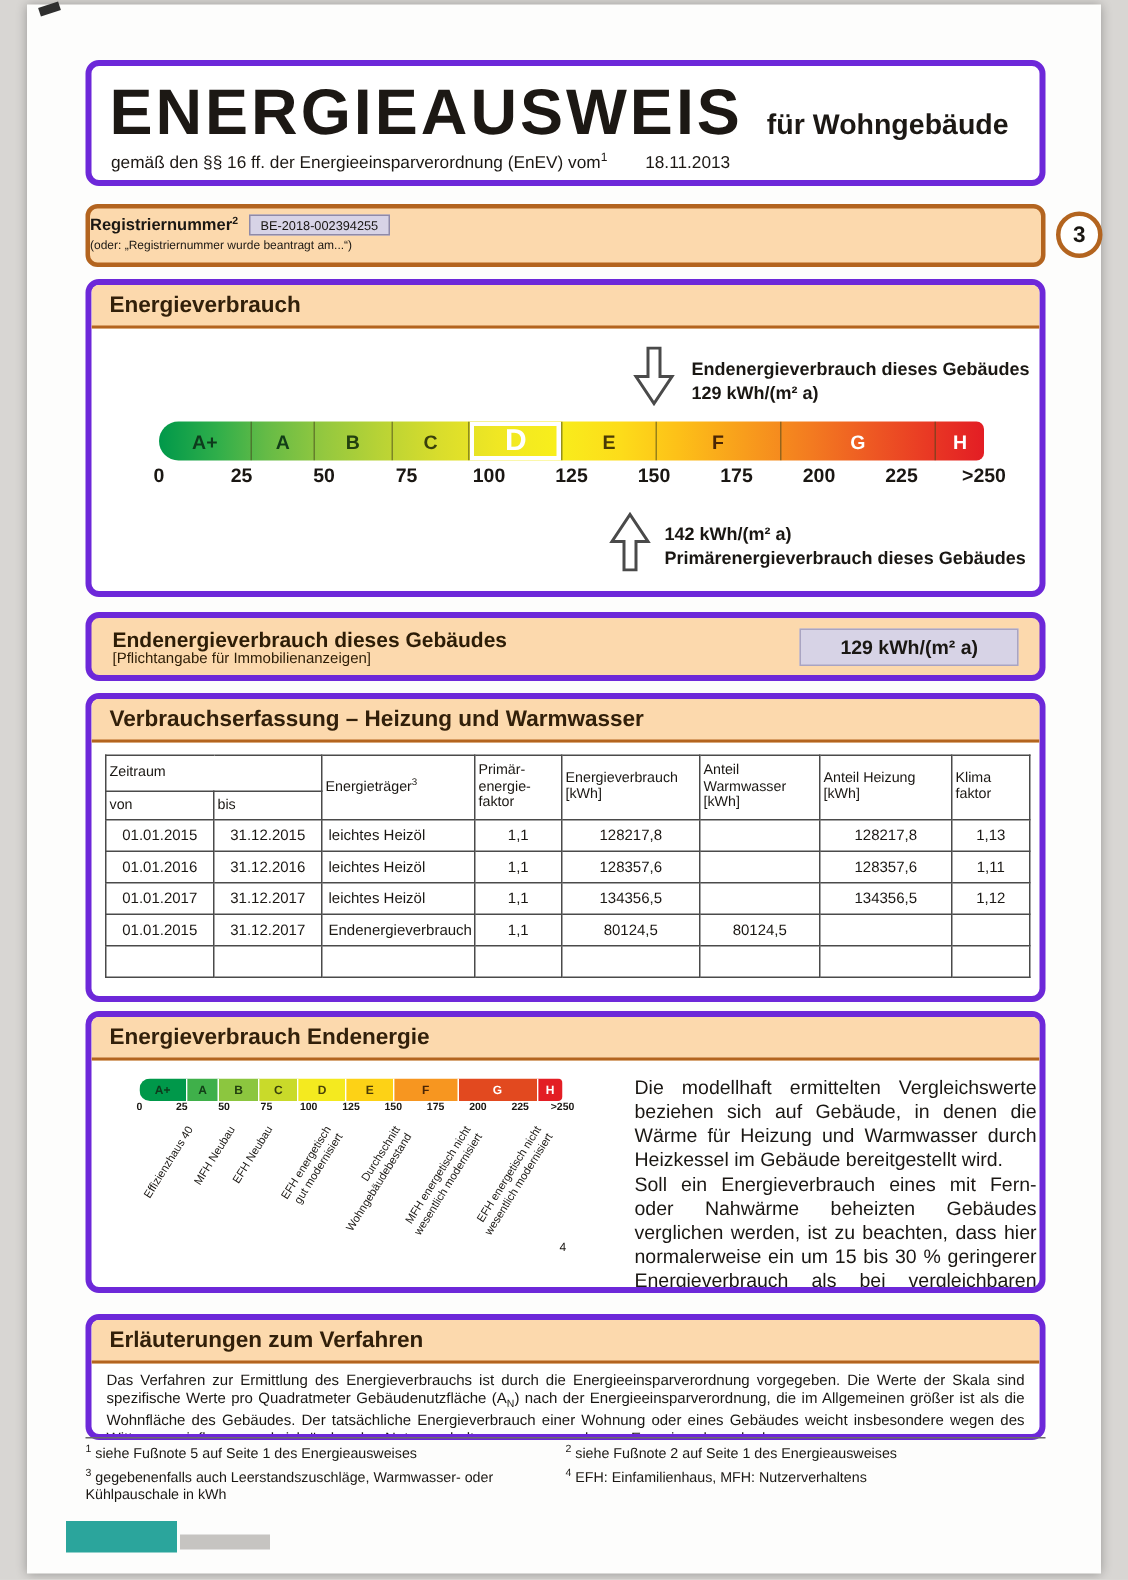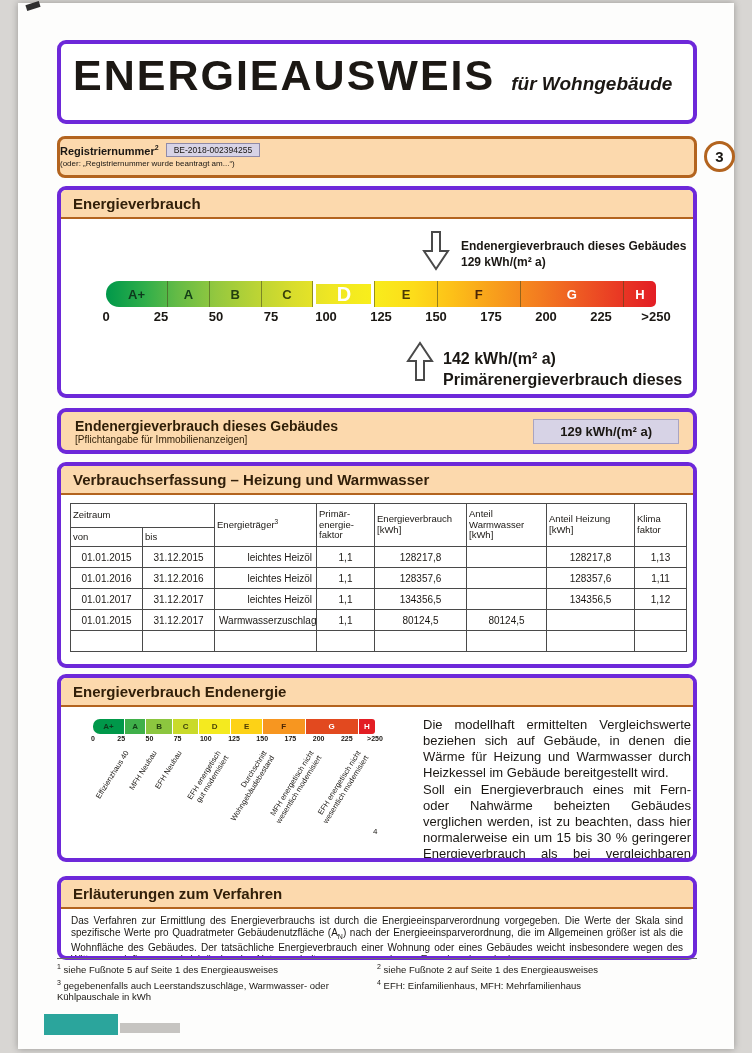--- a/index.html
+++ b/index.html
@@ -11,21 +11,21 @@
   .teal-bar { position:absolute; left:44px; top:1014px; width:74px; height:21px; background:#2ba59c; }
   .gray-smudge { position:absolute; left:120px; top:1023px; width:60px; height:10px; background:#c6c4c1; }
 
   .box { position:absolute; left:57px; width:640px; border:4px solid #6d28d9; border-radius:9px; background:#fff; overflow:hidden; }
   .titlebar { background:#fcd9ad; border-bottom:2px solid #b3641f; padding:5px 12px; font-weight:bold; font-size:15px; color:#32200a; }
 
   
   .header-box { top:40px; height:84px; }
   .title-row { display:flex; align-items:baseline; gap:16px; padding:7px 12px 0 12px; }
   .main-title { font-size:43px; font-weight:bold; letter-spacing:2px; color:#1c1814; }
-  .title-suffix { font-size:19px; font-weight:bold; color:#1c1814;font-style:italic; }
+  .title-suffix { font-size:19px; font-weight:bold; color:#1c1814; }
   .law-row { position:absolute; left:13px; bottom:5px; font-size:11.5px; color:#1c1814; }
   .law-row sup { font-size:8px; }
   .law-date { margin-left:22px; }
 
   
   .section-bar { position:absolute; left:57px; top:136px; width:640px; height:42px; background:#fcd9ad; border:3px solid #b3641f; border-radius:8px; display:flex; align-items:flex-start; }
   .section-bar-title { font-size:16px; font-weight:bold; color:#32200a; padding:9px 0 0 12px; flex:1; }
   .reg-block { width:264px; padding-top:4px; padding-right:6px; }
   .reg-line { display:flex; align-items:center; gap:7px; }
   .reg-label { font-size:11px; font-weight:bold; white-space:nowrap; }
@@ -33,21 +33,21 @@
   .reg-chip { background:#d7d3e6; border:1px solid #8f8aa8; font-size:8.5px; padding:1px 7px; white-space:nowrap; }
   .reg-note { font-size:8px; margin-top:2px; }
   .page-circle { position:absolute; left:704px; top:141px; width:31px; height:31px; border:3px solid #b3641f; border-radius:50%; background:#fff; display:flex; align-items:center; justify-content:center; font-size:15px; font-weight:bold; }
 
   
   .energy-box { top:186px; height:212px; }
   .energy-content { position:relative; height:177px; }
   .arrow-down { position:absolute; left:360px; top:12px; width:30px; height:40px; }
   .arrow-up { position:absolute; left:344px; top:122px; width:30px; height:40px; }
   .end-arrow-text { position:absolute; left:400px; top:20px; font-size:12px; font-weight:bold; line-height:1.3; }
-  .primary-text { position:absolute; left:382px; top:130px; font-size:16px; font-weight:bold; line-height:1.3; }
+  .primary-text { position:absolute; left:382px; top:130px; font-size:12px; font-weight:bold; line-height:1.3; }
   .scale { position:absolute; left:45px; top:62px; width:550px; }
   .scale-classes { display:flex; height:26px; border-radius:13px 5px 5px 13px; overflow:hidden;
     background:linear-gradient(90deg,#00984a 0%,#2fae4a 7%,#65bb46 13%,#94c83f 20%,#b9d335 27%,#d9dd2c 34%,#f0e723 41%,#f8ee1c 48%,#fddc1a 56%,#fdc018 63%,#f89d1c 71%,#f37b20 79%,#ee5a23 86%,#e93a24 93%,#e31d24 100%); }
   .scale-cell { display:flex; align-items:center; justify-content:center; font-size:13px; font-weight:bold; border-right:1px solid rgba(70,70,25,.55); }
   .scale-cell:last-child { border-right:none; }
   .scale-cell.marked { box-shadow:inset 0 0 0 3px #fff; font-size:20px; }
   .scale-ticks { position:relative; height:18px; margin-top:2px; }
   .scale-ticks .tick { position:absolute; top:0; transform:translateX(-50%); font-size:13px; font-weight:bold; white-space:nowrap; }
 
   
@@ -60,21 +60,21 @@
   .table-box { top:462px; height:206px; }
   table.vtable { border-collapse:collapse; margin:8px 9px; width:616px; table-layout:fixed; }
   .vtable th, .vtable td { border:1px solid #4a4a4a; font-weight:normal; }
   .vtable th { font-size:9.5px; padding:2px; text-align:left; vertical-align:middle; line-height:1.15; }
   .vtable thead tr:first-child th { height:24px; }
   .vtable thead tr:last-child th { height:19px; }
   .vtable th sup { font-size:6.5px; }
   .pre { white-space:pre-line; }
   .vtable td { font-size:10px; height:21px; padding:1px 4px; }
   .cell-center { text-align:center; }
-  .cell-left { text-align:right; }
+  .cell-left { text-align:left; }
 
   
   .compare-box { top:674px; height:188px; }
   .compare-content { position:relative; height:155px; }
   .cscale { position:absolute; left:32px; top:12px; width:282px; }
   .cscale-classes { display:flex; height:15px; border-radius:7px 3px 3px 7px; overflow:hidden; }
   .cscale-cell { display:flex; align-items:center; justify-content:center; font-size:8px; font-weight:bold; border-right:1px solid #fff; }
   .cscale-cell:last-child { border-right:none; }
   .cscale-ticks { position:relative; height:10px; margin-top:1px; }
   .cscale-ticks .tick { position:absolute; top:0; transform:translateX(-50%); font-size:7px; font-weight:bold; white-space:nowrap; }
@@ -99,20 +99,24 @@
 <body>
 
 <div class="page">
   <div class="sheet"></div>
   <div class="scan-mark"></div>
 
   <div class="box header-box">
     <div class="title-row">
       <span class="main-title">ENERGIEAUSWEIS</span>
       <span class="title-suffix">für Wohngebäude</span>
+    </div>
+    <div class="law-row">
+      <span>gemäß den §§ 16 ff. der Energieeinsparverordnung (EnEV) vom</span><sup>1</sup>
+      <span class="law-date">18.11.2013</span>
     </div>
   </div>
 
   <div class="section-bar">
     <div class="reg-block">
       <div class="reg-line">
         <span class="reg-label"><span>Registriernummer</span><sup>2</sup></span>
         <span class="reg-chip">BE-2018-002394255</span>
       </div>
       <div class="reg-note">(oder: „Registriernummer wurde beantragt am...“)</div>
@@ -236,21 +240,21 @@
             <td class="cell-left">leichtes Heizöl</td>
             <td class="cell-center">1,1</td>
             <td class="cell-center">134356,5</td>
             <td class="cell-center"></td>
             <td class="cell-center">134356,5</td>
             <td class="cell-center">1,12</td>
           </tr>
           <tr>
             <td class="cell-center">01.01.2015</td>
             <td class="cell-center">31.12.2017</td>
-            <td class="cell-left">Warmwasserzuschlag</td>
+            <td class="cell-left">Endenergieverbrauch</td>
             <td class="cell-center">1,1</td>
             <td class="cell-center">80124,5</td>
             <td class="cell-center">80124,5</td>
             <td class="cell-center"></td>
             <td class="cell-center"></td>
           </tr>
           <tr>
             <td class="cell-center"></td>
             <td class="cell-center"></td>
             <td class="cell-left"></td>
@@ -316,18 +320,18 @@
 
   <div class="box explain-box">
     <div class="titlebar">Erläuterungen zum Verfahren</div>
     <div class="explain-text"><span>Das Verfahren zur Ermittlung des Energieverbrauchs ist durch die Energieeinsparverordnung vorgegeben. Die Werte der Skala sind spezifische Werte pro Quadratmeter Gebäudenutzfläche (A</span><sub>N</sub><span>) nach der Energieeinsparverordnung, die im Allgemeinen größer ist als die Wohnfläche des Gebäudes. Der tatsächliche Energieverbrauch einer Wohnung oder eines Gebäudes weicht insbesondere wegen des Witterungseinflusses und sich ändernden Nutzerverhaltens vom angegebenen Energieverbrauch ab.</span></div>
   </div>
 
   <div class="footnotes">
       <div class="footnote"><sup>1</sup><span> siehe Fußnote 5 auf Seite 1 des Energieausweises</span></div>
       <div class="footnote"><sup>2</sup><span> siehe Fußnote 2 auf Seite 1 des Energieausweises</span></div>
       <div class="footnote"><sup>3</sup><span> gegebenenfalls auch Leerstandszuschläge, Warmwasser- oder Kühlpauschale in kWh</span></div>
-      <div class="footnote"><sup>4</sup><span> EFH: Einfamilienhaus, MFH: Mehrfamilienhaus</span></div>
+      <div class="footnote"><sup>4</sup><span> EFH: Einfamilienhaus, MFH: Nutzerverhaltens</span></div>
     </div>
 
   <div class="teal-bar"></div>
   <div class="gray-smudge"></div>
 </div>
 
 </body></html>

